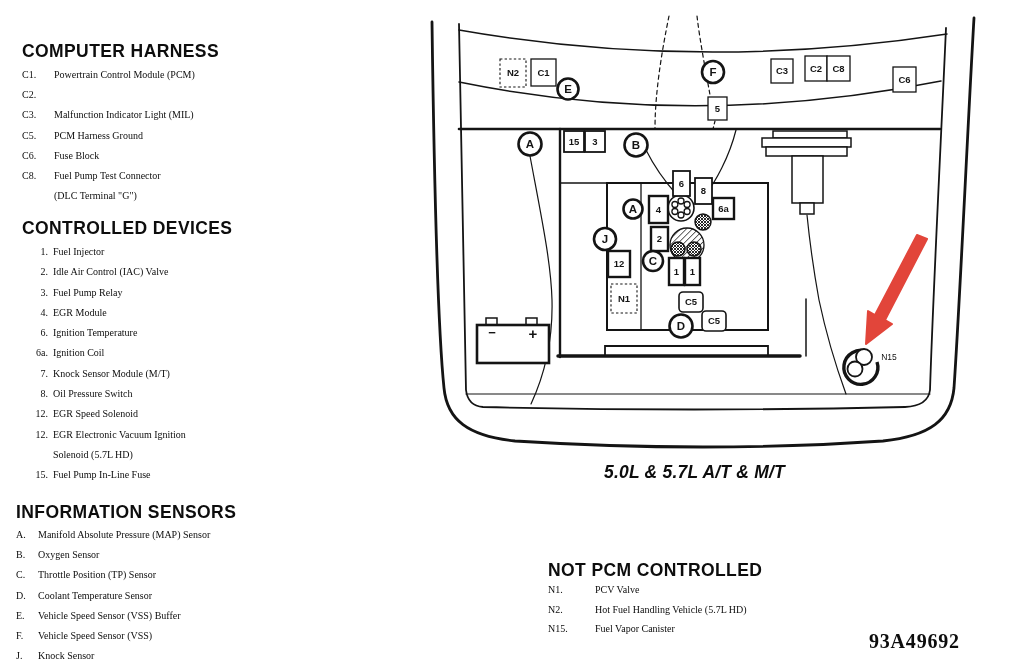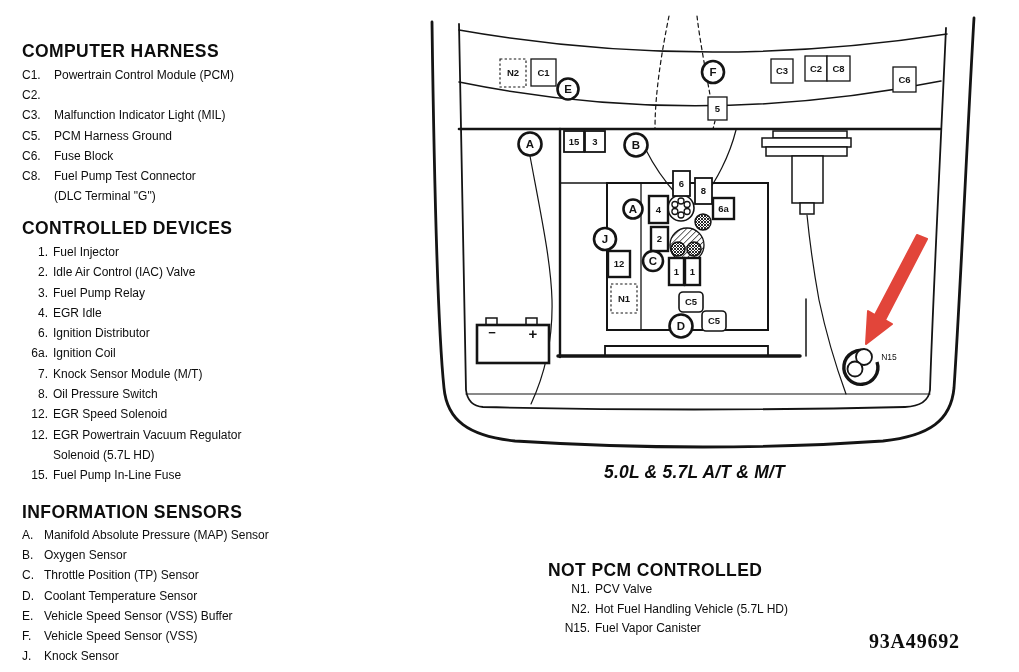--- a/index.html
+++ b/index.html
@@ -5,36 +5,36 @@
   html,body{margin:0;padding:0;}
   body{
     width:1019px;height:672px;position:relative;overflow:hidden;
     background:#ffffff;color:#0d0d0d;
     font-family:"Liberation Sans", sans-serif;
     -webkit-font-smoothing:antialiased;
   }
   .blk{position:absolute;}
   .sec-h{font-weight:700;font-size:17.5px;letter-spacing:.4px;line-height:20px;white-space:nowrap;}
   .rows{margin-top:4px;}
-  .row{display:flex;line-height:20.2px;font-size:12px;white-space:nowrap;}
+  .row{display:flex;line-height:20.2px;font-size:10px;white-space:nowrap;font-family:Liberation Serif, serif;}
   .num{flex:0 0 auto;margin-right:5px;}
   .txt{flex:0 0 auto;}
   .blk-harness{left:22px;top:41px;}
   .blk-harness .num{width:27px;text-align:left;}
   .blk-devices{left:22px;top:218px;}
   .blk-devices .rows{margin-top:4px;}
   .blk-devices .row{line-height:20.3px;}
   .blk-devices .num{width:26px;text-align:right;}
-  .blk-sensors{left:22px;top:502px;}
+  .blk-sensors{left:16px;top:502px;}
   .blk-sensors .rows{margin-top:3px;}
   .blk-sensors .num{width:17px;text-align:left;}
   .blk-notpcm{left:548px;top:560px;}
   .blk-notpcm .rows{margin-top:0;}
   .blk-notpcm .row{line-height:19.7px;}
-  .blk-notpcm .num{width:42px;text-align:right;}
+  .blk-notpcm .num{width:42px;}
   .caption{position:absolute;left:604px;top:462px;font-weight:700;font-size:17.5px;letter-spacing:.2px;white-space:nowrap;font-style:italic;}
   .figcode{position:absolute;left:869px;top:630px;font-family:Liberation Serif, serif;font-weight:700;font-size:20px;letter-spacing:.8px;white-space:nowrap;}
   #diagram{position:absolute;left:0;top:0;}
 </style>
 </head>
 <body>
 
 <svg id="diagram" width="1019" height="672" viewBox="0 0 1019 672">
   <defs>
     <pattern id="ph-diag" width="4.2" height="4.2" patternUnits="userSpaceOnUse" patternTransform="rotate(45)">
@@ -277,45 +277,45 @@
       <div class="row">
         <span class="num">2.</span>
         <span class="txt">Idle Air Control (IAC) Valve</span>
       </div>
       <div class="row">
         <span class="num">3.</span>
         <span class="txt">Fuel Pump Relay</span>
       </div>
       <div class="row">
         <span class="num">4.</span>
-        <span class="txt">EGR Idle</span>
+        <span class="txt">EGR Module</span>
       </div>
       <div class="row">
         <span class="num">6.</span>
-        <span class="txt">Ignition Distributor</span>
+        <span class="txt">Ignition Temperature</span>
       </div>
       <div class="row">
         <span class="num">6a.</span>
         <span class="txt">Ignition Coil</span>
       </div>
       <div class="row">
         <span class="num">7.</span>
         <span class="txt">Knock Sensor Module (M/T)</span>
       </div>
       <div class="row">
         <span class="num">8.</span>
         <span class="txt">Oil Pressure Switch</span>
       </div>
       <div class="row">
         <span class="num">12.</span>
         <span class="txt">EGR Speed Solenoid</span>
       </div>
       <div class="row">
         <span class="num">12.</span>
-        <span class="txt">EGR Powertrain Vacuum Regulator</span>
+        <span class="txt">EGR Electronic Vacuum Ignition</span>
       </div>
       <div class="row">
         <span class="num"></span>
         <span class="txt">Solenoid (5.7L HD)</span>
       </div>
       <div class="row">
         <span class="num">15.</span>
         <span class="txt">Fuel Pump In-Line Fuse</span>
       </div>
     </div>

